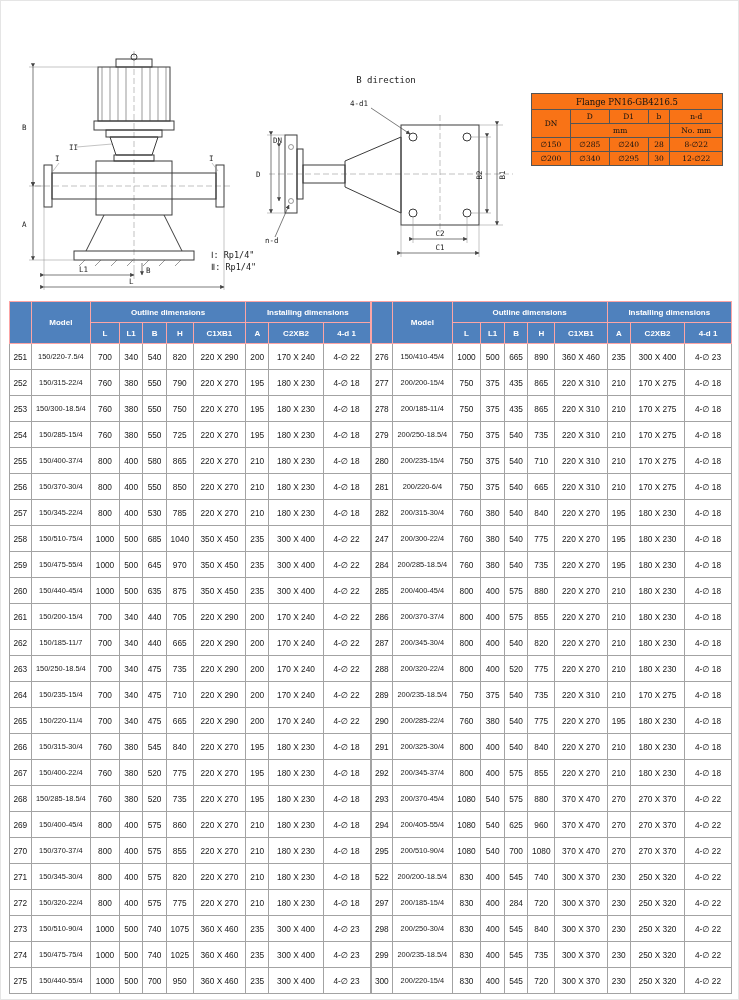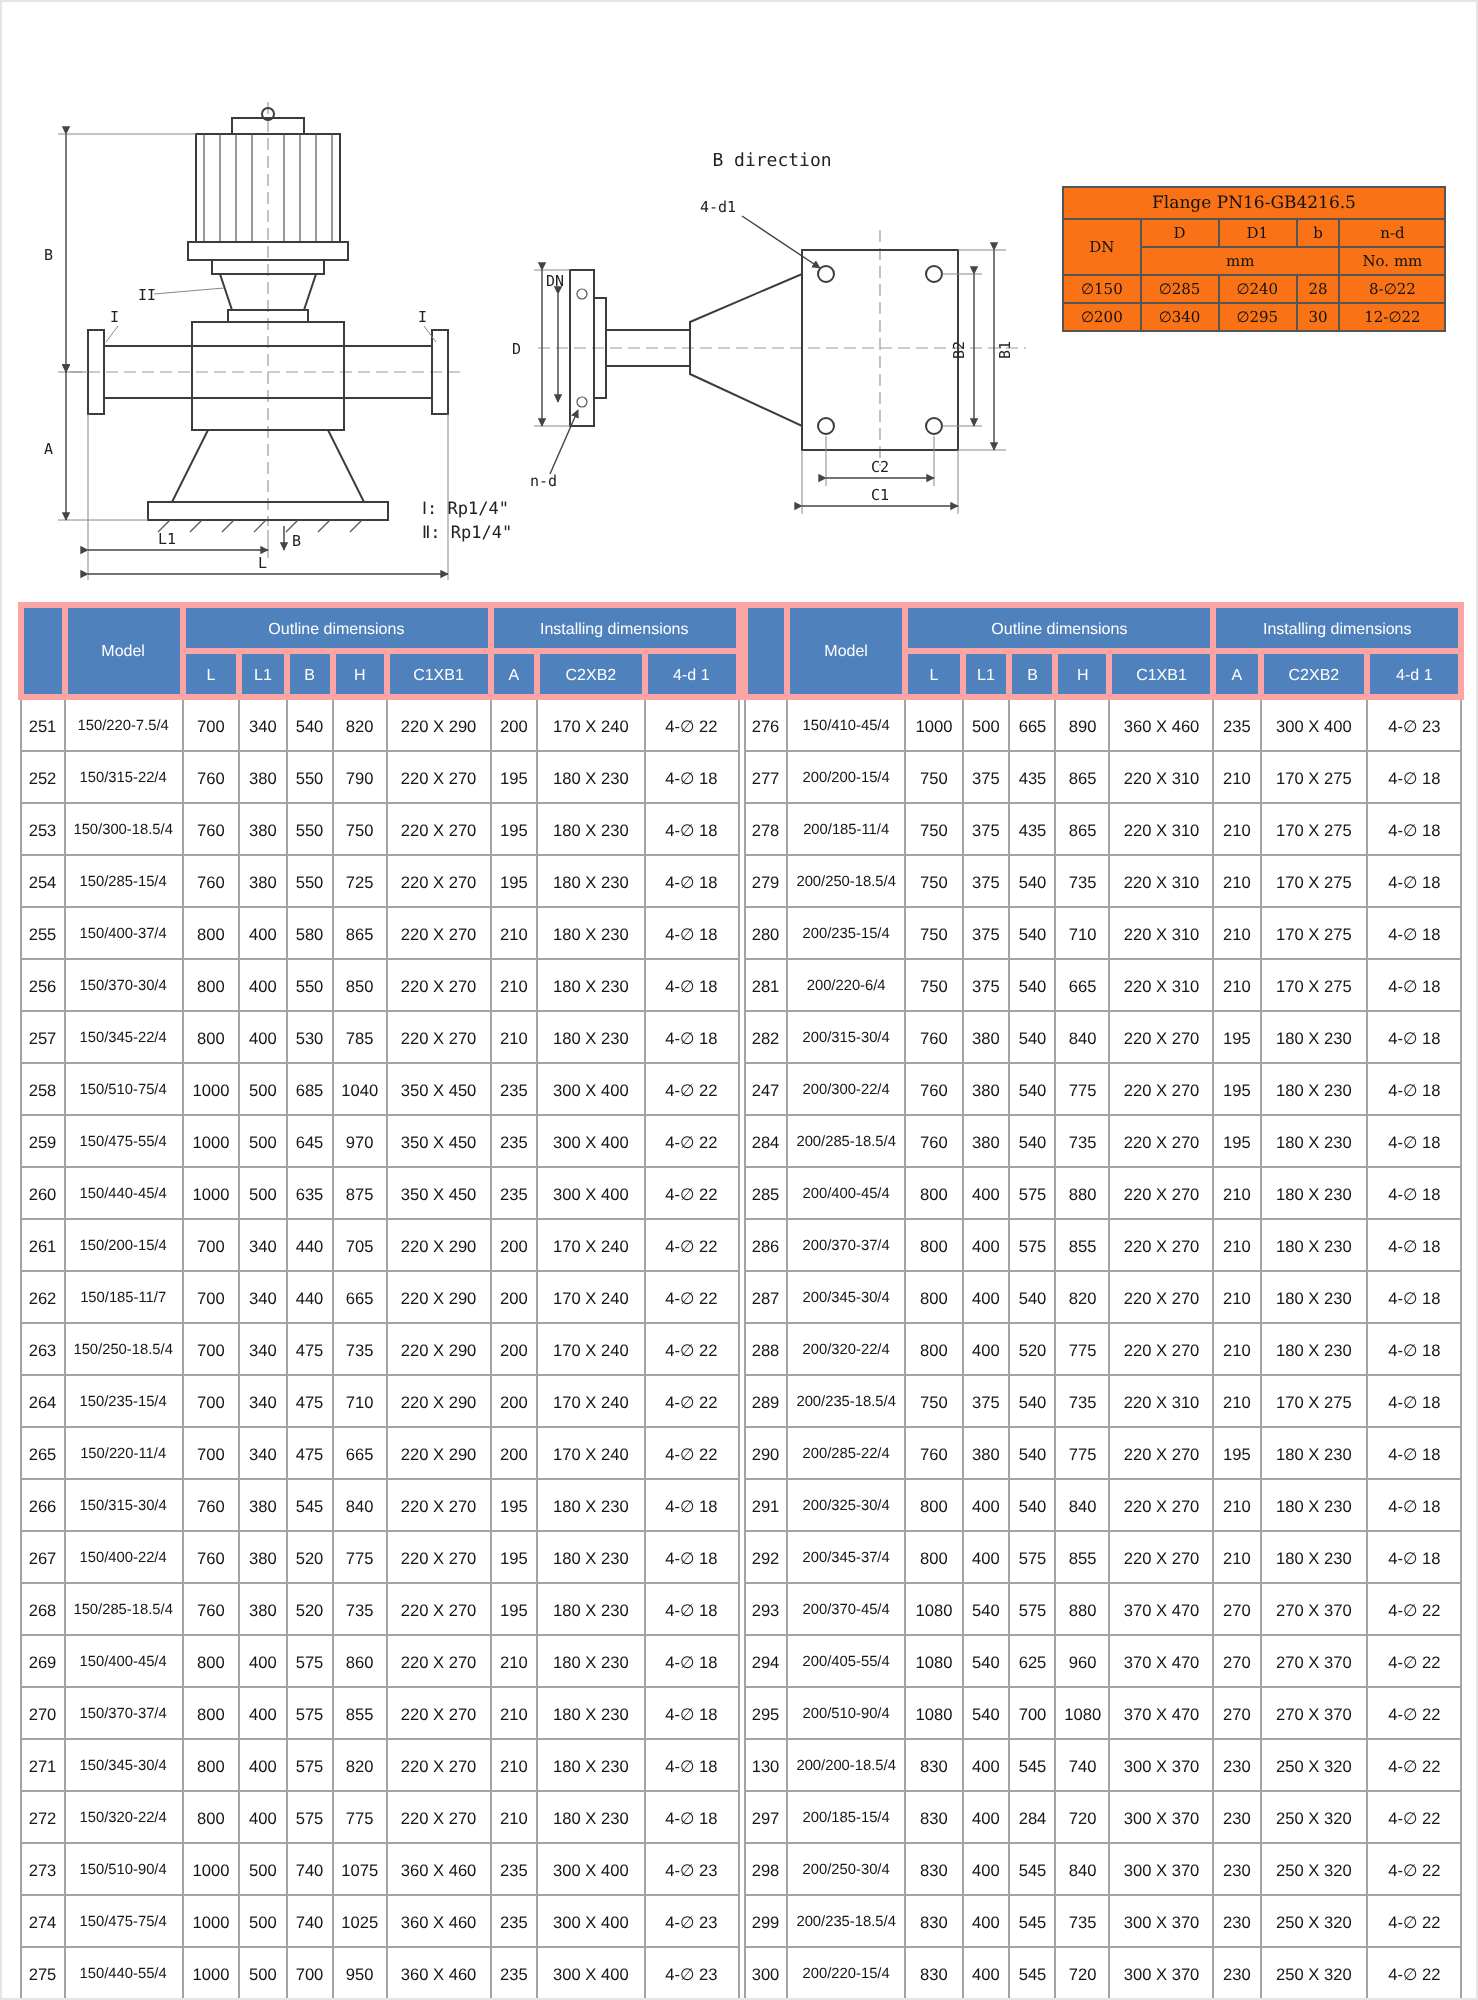--- a/index.html
+++ b/index.html
@@ -38,21 +38,21 @@
   .flange-table th,.flange-table td{
     border:1px solid #555;font-size:7.5px;font-weight:normal;
     text-align:center;padding:1px 2px;color:#111;height:11px;
   }
   .flange-table .ft-title{font-size:8.5px;height:13px;}
   
   .main-tables{position:absolute;left:8px;top:300px;width:723px;display:flex;}
   .data-table{flex:1;border-collapse:collapse;table-layout:fixed;background:#fff;}
   .data-table th{
     background:var(--table-header-bg,#4f81bd);color:#fff;
-    border:3px solid #fca5a5;font-weight:normal;font-size:8px;
+    border:1px solid #fca5a5;font-weight:bold;font-size:8px;
     height:20px;padding:0;overflow:hidden;
   }
   .data-table td{
     border:1px solid #a3a3a3;font-size:8.3px;text-align:center;
     height:25px;padding:0;color:#161616;overflow:hidden;white-space:nowrap;
   }
   .data-table td:nth-child(2){font-size:7.4px;}
 </style>
 </head>
 <body>
@@ -833,21 +833,21 @@
             <td>1080</td>
             <td>540</td>
             <td>700</td>
             <td>1080</td>
             <td>370 X 470</td>
             <td>270</td>
             <td>270 X 370</td>
             <td>4-∅ 22</td>
           </tr>
           <tr>
-            <td>130</td>
+            <td>522</td>
             <td>200/200-18.5/4</td>
             <td>830</td>
             <td>400</td>
             <td>545</td>
             <td>740</td>
             <td>300 X 370</td>
             <td>230</td>
             <td>250 X 320</td>
             <td>4-∅ 22</td>
           </tr>

